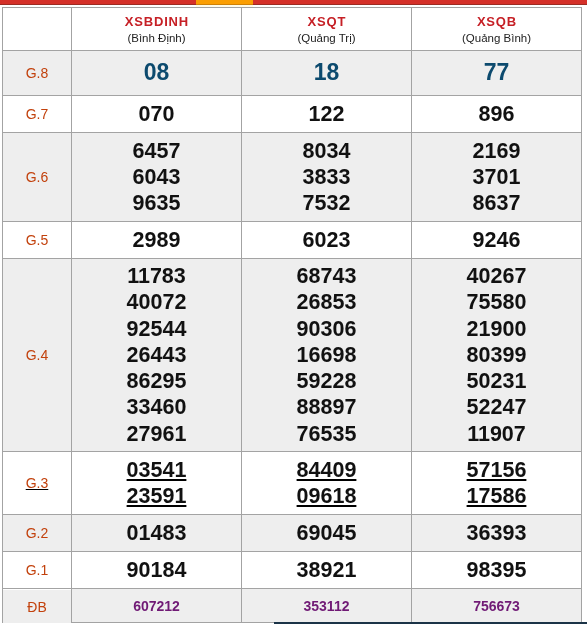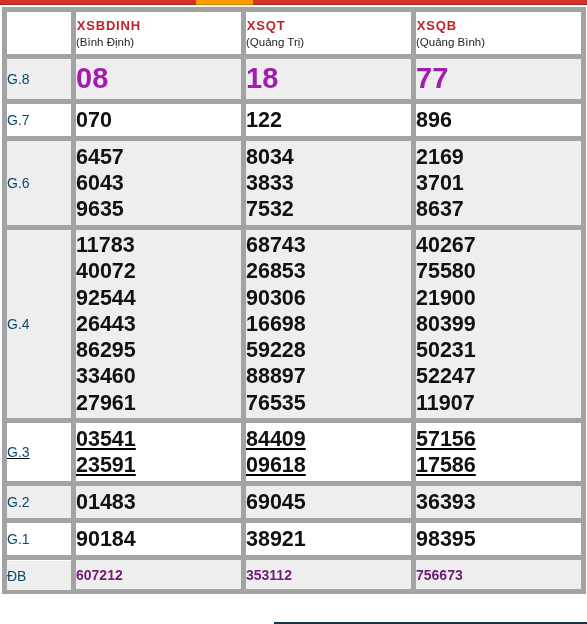--- a/index.html
+++ b/index.html
@@ -15,34 +15,34 @@
   #topbar .under{position:absolute;left:0;top:4px;width:587px;height:1px;
                  background:#9c2b23;}
   #topbar .under-accent{position:absolute;left:196px;top:4px;width:57px;height:1px;
                  background:#cf8105;}
   #topbar .glow{position:absolute;left:196px;top:5px;width:57px;height:2px;
                  background:#fffbe8;}
 
   
   #results{position:absolute;left:2px;top:7px;width:579px;border-collapse:collapse;
            table-layout:fixed;}
-  #results td,#results th{border:5px solid #a3a3a3;padding:0;vertical-align:middle;
-           text-align:left;}
+  #results td,#results th{border:1px solid #a3a3a3;padding:0;vertical-align:middle;
+           text-align:center;}
   .c-label{width:69px;}
   .c-prov{width:170px;}
 
   thead th{height:42px;background:#ffffff;}
   .prov-code{color:#c62026;font-weight:bold;font-size:13px;letter-spacing:.8px;
              text-indent:.8px;line-height:17px;}
   .prov-name{color:#222222;font-weight:normal;font-size:11.5px;line-height:16px;}
 
   tbody td{color:#111111;font-weight:bold;font-size:21.5px;line-height:26.2px;}
   tbody tr.alt td{background:#eeeeee;}
-  td.lbl{font-weight:normal;font-size:14px;color:#0c4a6e;line-height:normal;}
-  tr.r-g8 td.num{color:#a21caf;font-size:29px;line-height:29px;}
+  td.lbl{font-weight:normal;font-size:14px;color:#c2410c;line-height:normal;}
+  tr.r-g8 td.num{color:#0c4a6e;font-size:23px;line-height:29px;}
   tr.r-g8 td.num>div{position:relative;top:-1px;}
   tr.r-db td.num{color:#701a75;font-size:14px;}
   tr.r-db td.num>div{position:relative;top:1px;}
   tr.r-db td.lbl{position:relative;top:1px;}
 
   tr.r-g8{height:45px;} tr.r-g7{height:37px;margin-left:23px;} tr.r-g6{height:89px;}
   tr.r-g5{height:37px;} tr.r-g4{height:193px;} tr.r-g3{height:63px;text-decoration:underline;}
   tr.r-g2{height:37px;margin-top:31px;} tr.r-g1{height:37px;} tr.r-db{height:34px;margin-left:32px;}
 
   
@@ -119,20 +119,32 @@
           <div>8034</div>
           <div>3833</div>
           <div>7532</div>
         </td>
         <td class="num">
           <div>2169</div>
           <div>3701</div>
           <div>8637</div>
         </td>
       </tr>
+      <tr class="r-g5">
+        <td class="lbl">G.5</td>
+        <td class="num">
+          <div>2989</div>
+        </td>
+        <td class="num">
+          <div>6023</div>
+        </td>
+        <td class="num">
+          <div>9246</div>
+        </td>
+      </tr>
       <tr class="alt r-g4">
         <td class="lbl">G.4</td>
         <td class="num">
           <div>11783</div>
           <div>40072</div>
           <div>92544</div>
           <div>26443</div>
           <div>86295</div>
           <div>33460</div>
           <div>27961</div>

